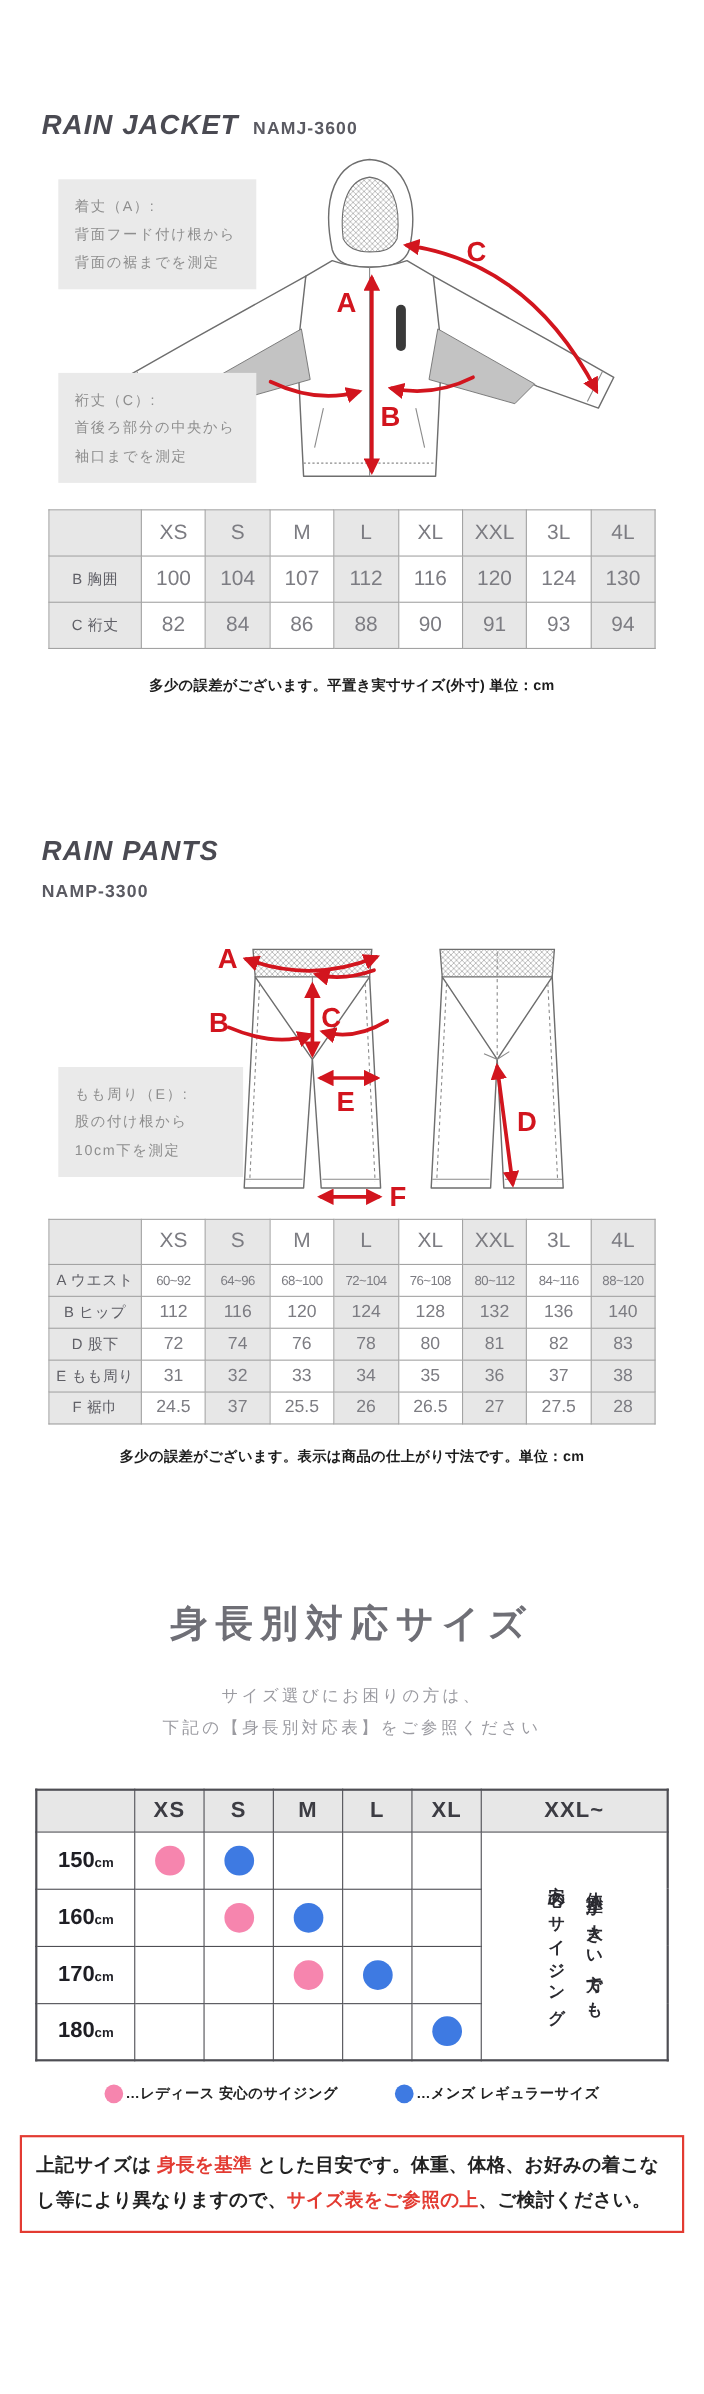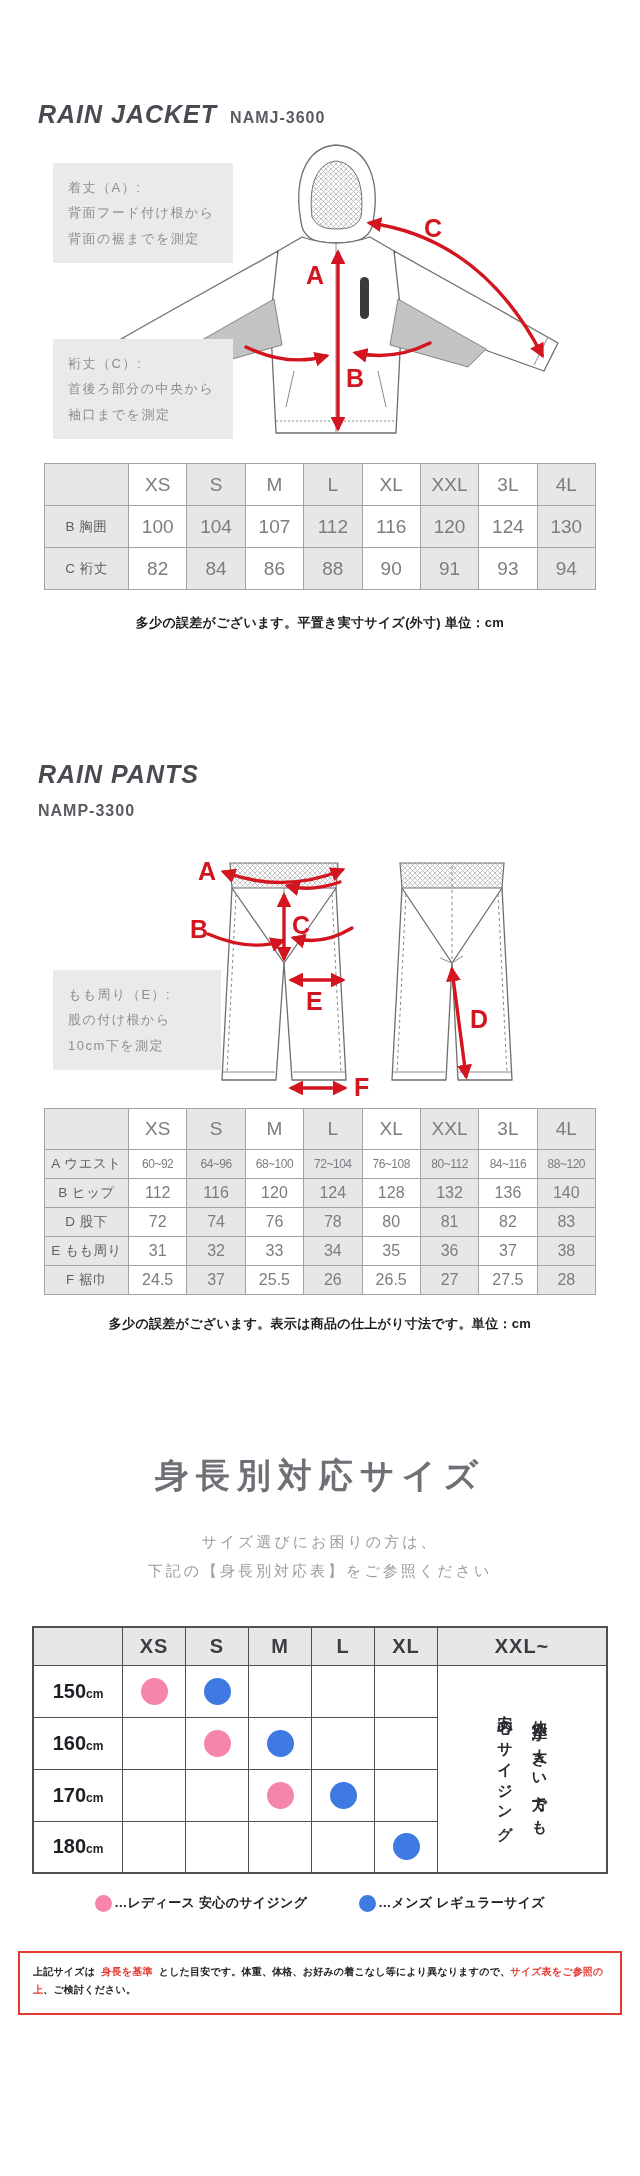--- a/index.html
+++ b/index.html
@@ -74,22 +74,22 @@
   .v-note{writing-mode:vertical-rl;font-size:15px;font-weight:bold;color:#2a2a30;
     letter-spacing:4px;line-height:2.3;margin:0 auto;}
 
   
   .legend{display:flex;justify-content:center;align-items:center;gap:52px;margin-top:20px;}
   .legend-item{display:flex;align-items:center;gap:2px;}
   .legend-dot{display:inline-block;width:17px;height:17px;border-radius:50%;}
   .legend-label{font-size:13px;font-weight:bold;color:#222;letter-spacing:0.3px;}
 
   
-  .footer-box{margin:39px 18px 22px;border:2px solid #e33b32;padding:11px 13px 13px;
-    font-size:10px;font-weight:bold;color:#222;line-height:1.8;letter-spacing:0.2px;font-family:Liberation Mono, monospace;}
+  .footer-box{margin:29px 18px 22px;border:2px solid #e33b32;padding:11px 13px 13px;
+    font-size:17px;font-weight:bold;color:#222;line-height:1.8;letter-spacing:0.2px;}
   .footer-box .red{color:#e33b32;}
 </style>
 </head>
 <body>
 
 <div class="page">
 
   <svg width="0" height="0" style="position:absolute" aria-hidden="true">
     <defs>
       <pattern id="crosshatch" width="5" height="5" patternUnits="userSpaceOnUse">

